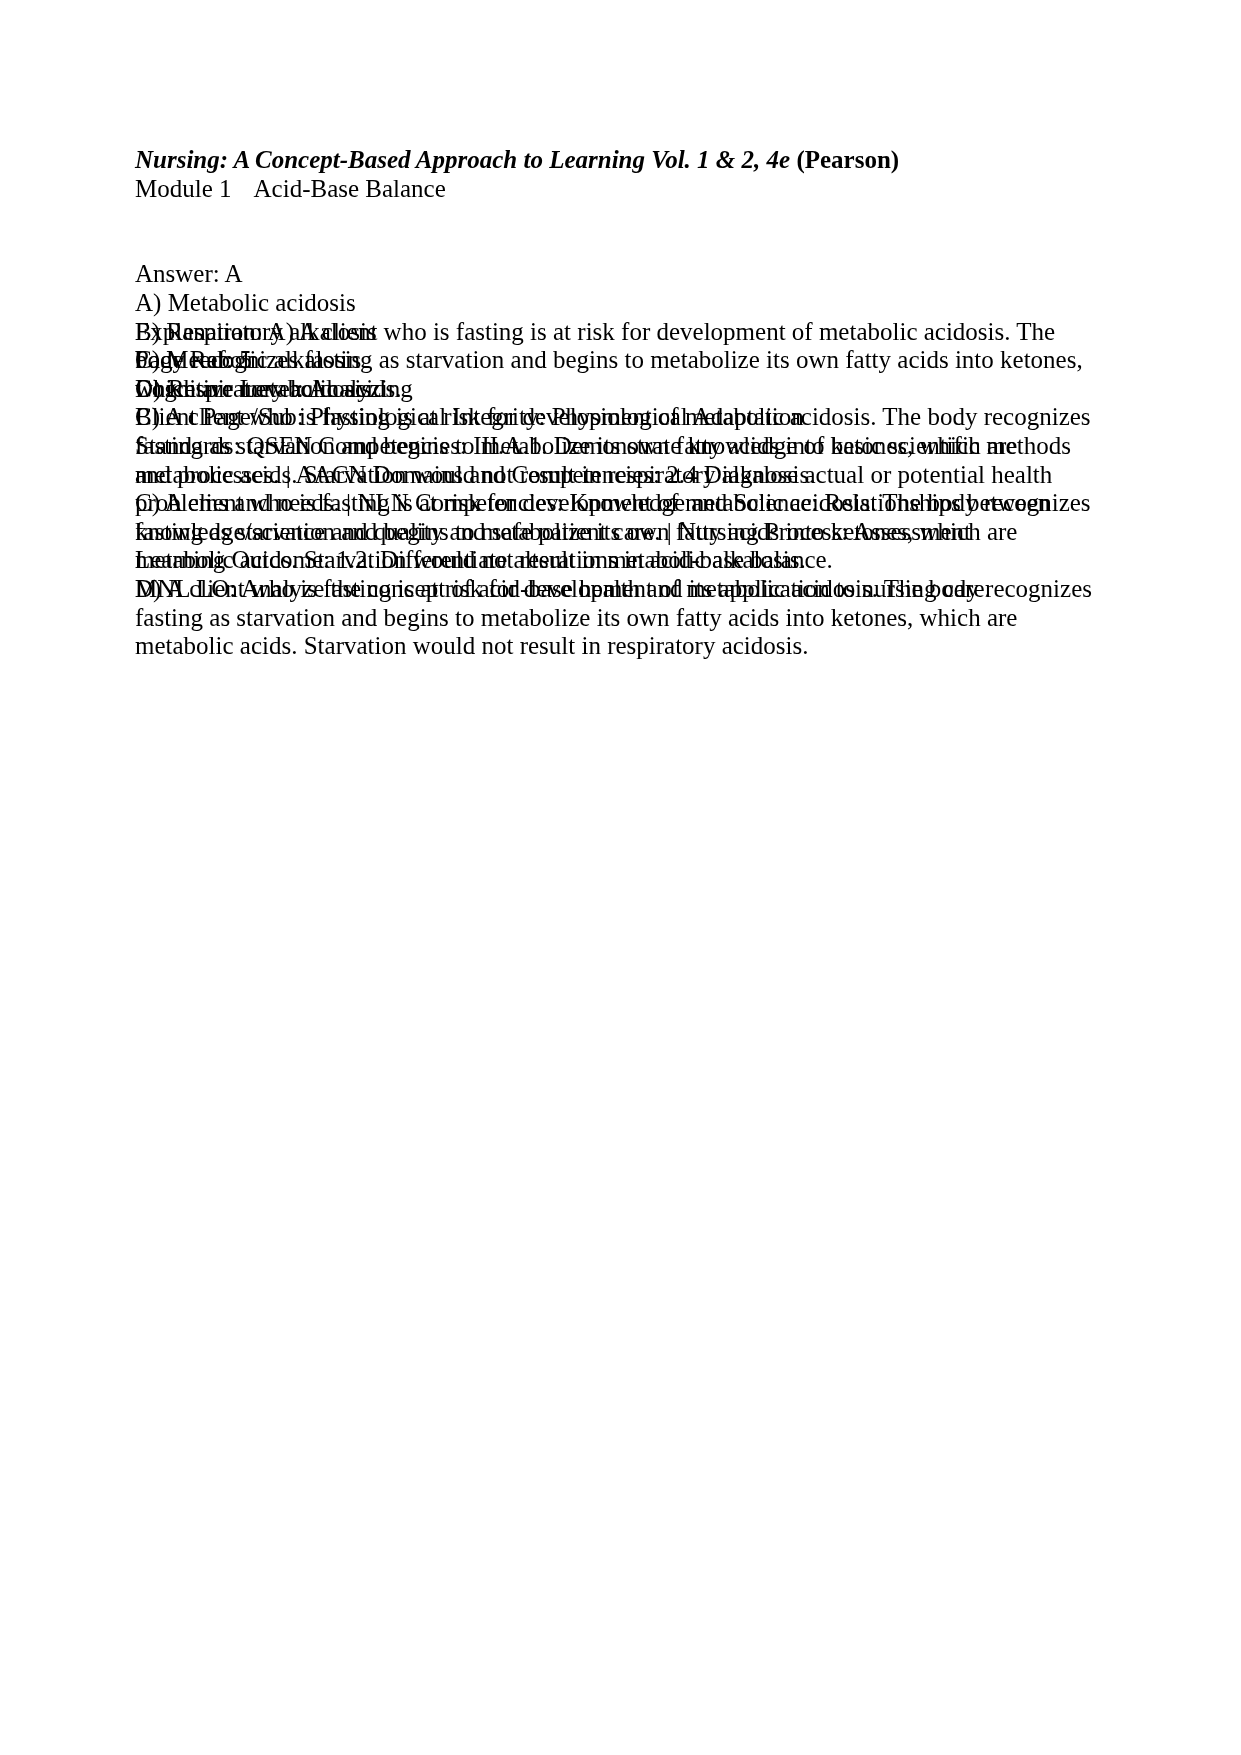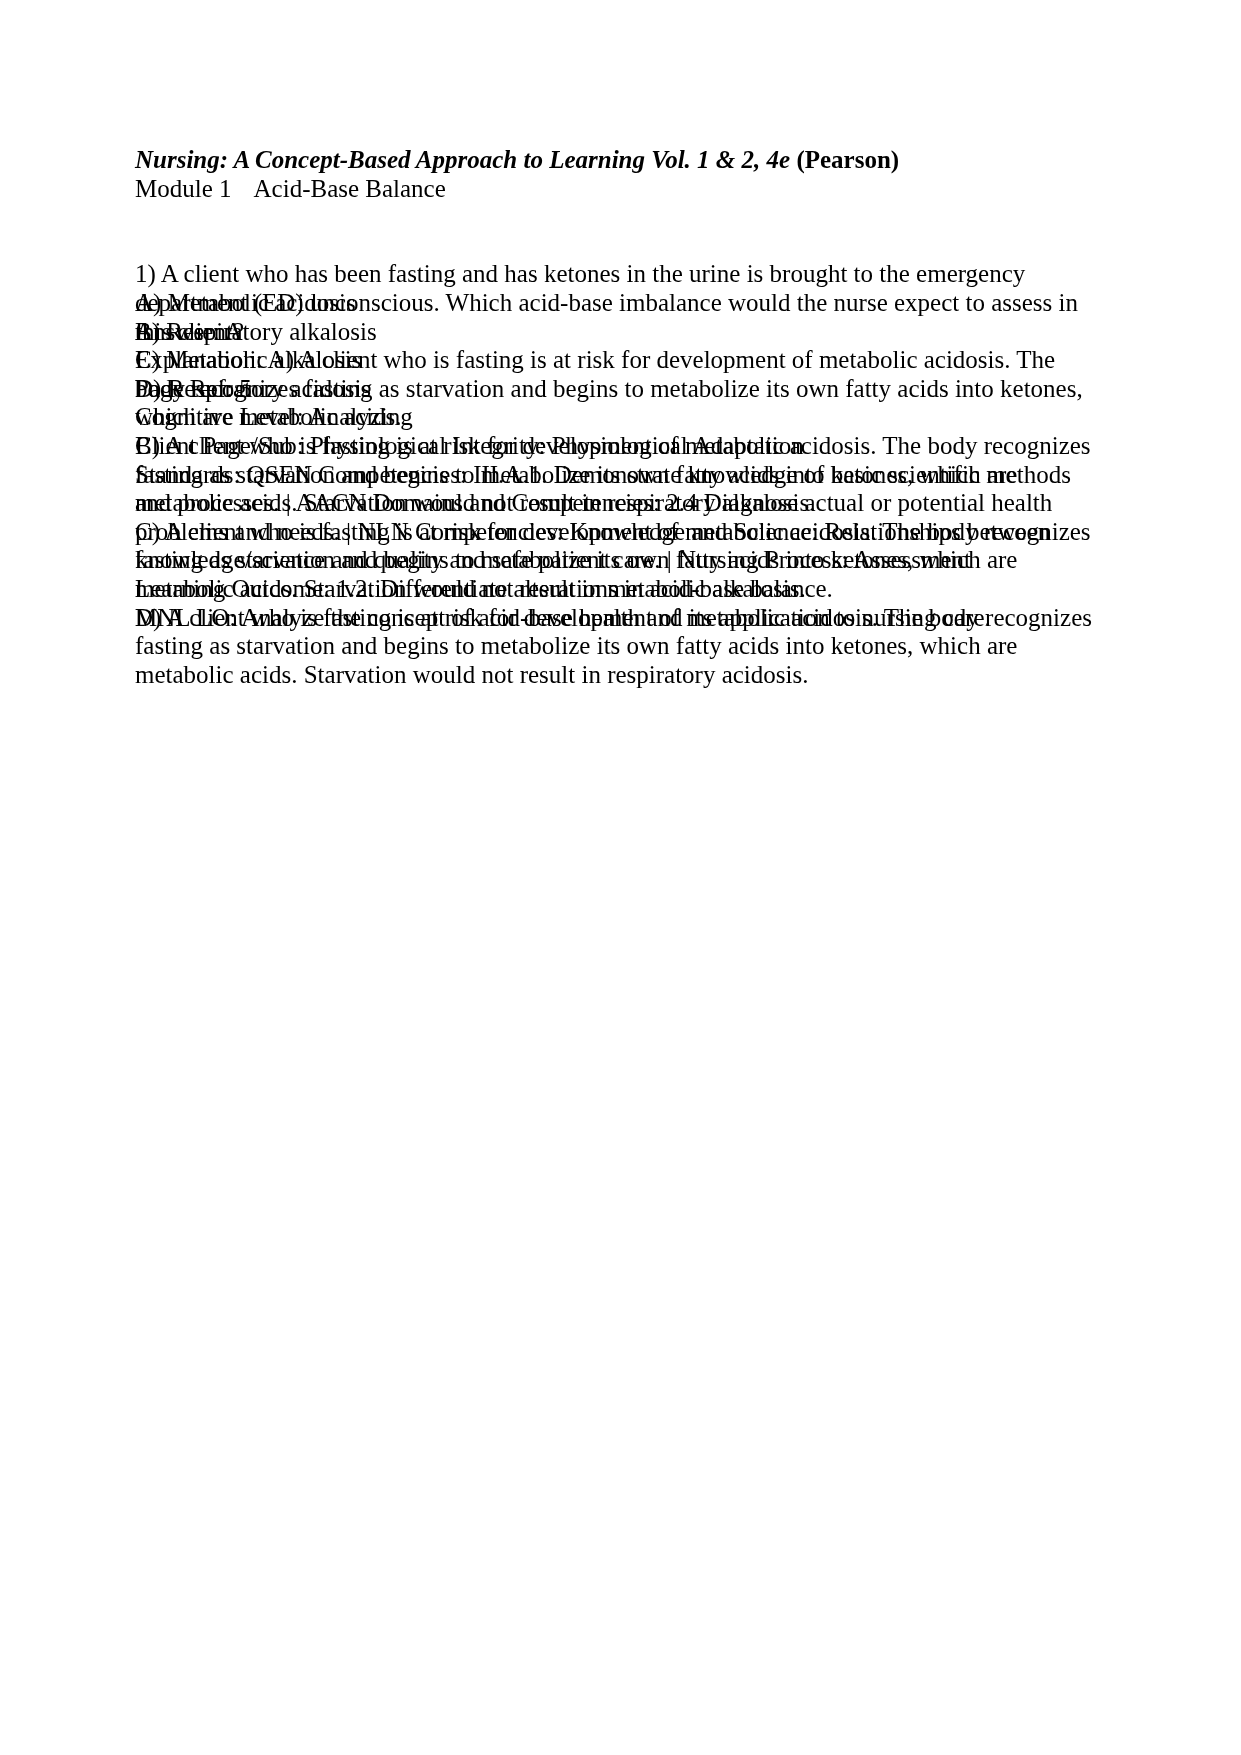--- a/index.html
+++ b/index.html
@@ -82,34 +82,29 @@
 
     <div class="title-line"><span class="book-title">Nursing: A Concept-Based Approach to Learning Vol. 1 &amp; 2, 4e</span> <span class="publisher">(Pearson)</span></div>
 
     <div class="module-line"><span class="module-label">Module 1</span><span class="module-name">Acid-Base Balance</span></div>
 
     <div class="blank-line"></div>
 
 
     <div class="blank-line"></div>
 
-    <div>
-        <div>1) A client who has been fasting and has ketones in the urine is brought to the emergency</div>
-        <div>department (ED) unconscious. Which acid-base imbalance would the nurse expect to assess in</div>
-        <div>this client?</div>
-      </div>
+
+    <div>Answer: A</div>
 
     <div>
         <div>A) Metabolic acidosis</div>
         <div>B) Respiratory alkalosis</div>
         <div>C) Metabolic alkalosis</div>
         <div>D) Respiratory acidosis</div>
       </div>
-
-    <div>Answer: A</div>
 
     <div>
         <div>Explanation: A) A client who is fasting is at risk for development of metabolic acidosis. The</div>
         <div>body recognizes fasting as starvation and begins to metabolize its own fatty acids into ketones,</div>
         <div>which are metabolic acids.</div>
         <div>B) A client who is fasting is at risk for development of metabolic acidosis. The body recognizes</div>
         <div>fasting as starvation and begins to metabolize its own fatty acids into ketones, which are</div>
         <div>metabolic acids. Starvation would not result in respiratory alkalosis.</div>
         <div>C) A client who is fasting is at risk for development of metabolic acidosis. The body recognizes</div>
         <div>fasting as starvation and begins to metabolize its own fatty acids into ketones, which are</div>

